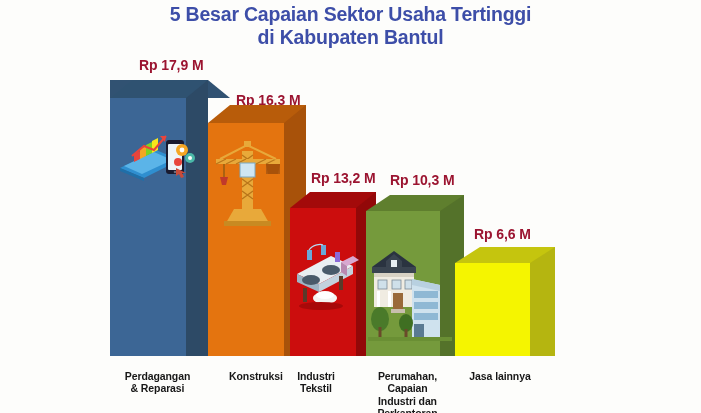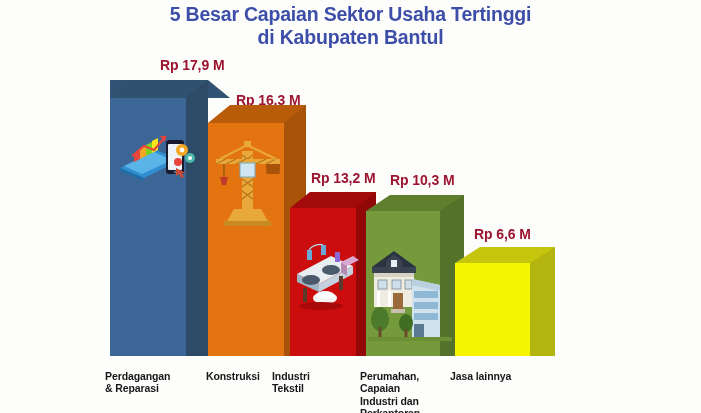--- a/index.html
+++ b/index.html
@@ -60,21 +60,21 @@
   .face-front {
     position: absolute;
     left: 0;
     bottom: 0;
     width: 100%;
   }
 
   
   .cat-label {
     position: absolute;
-    text-align: left;
+    text-align: center;
     color: #171717;
     font-size: 10.5px;
     font-weight: bold;
     line-height: 12.4px;
     letter-spacing: -0.1px;
   }
 
   .illus {
     position: absolute;
     pointer-events: none;
@@ -85,21 +85,21 @@
 
 <div id="page">
 
   <div id="title-block">
     <div class="title-line">5 Besar Capaian Sektor Usaha Tertinggi</div>
     <div class="title-line">di Kabupaten Bantul</div>
   </div>
 
   <div id="chart">
 
-    <div class="value-label" style="left:139px; top:57px;margin-left:21px;">Rp 17,9 M</div>
+    <div class="value-label" style="left:139px; top:57px;">Rp 17,9 M</div>
 
     <div class="bar" style="left:110px; bottom:57px; width:98px; height:258px;">
 
       <div style="position:absolute; left:0; top:-18px; width:0; height:0;
                   border-left:0 solid transparent; border-bottom:18px solid #315272;
                   border-right:22px solid transparent; width:98px;"></div>
       <div style="position:absolute; left:0; top:-18px; width:98px; height:18px;
                   background:linear-gradient(to right, #2f5271 0%, #2f5271 100%);
                   clip-path:polygon(0 100%, 22px 0, 100% 0, 100% 100%);"></div>
 

